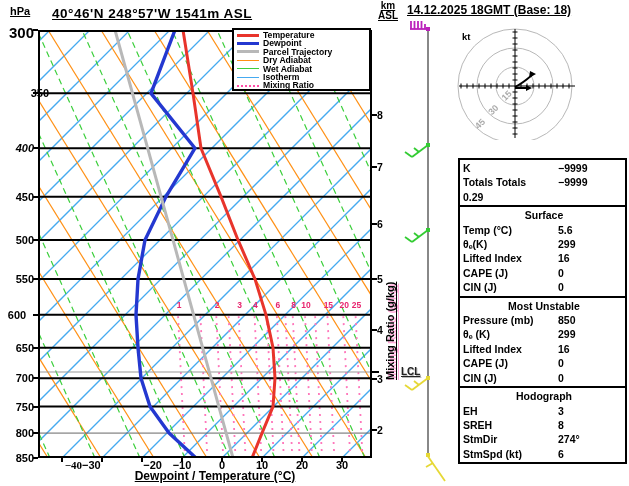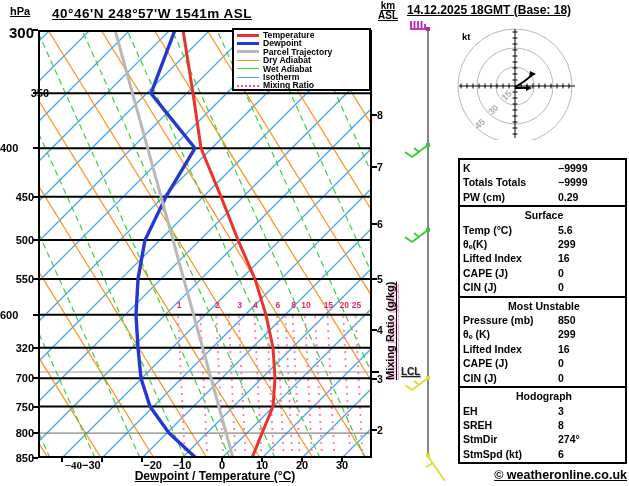--- a/index.html
+++ b/index.html
@@ -247,21 +247,20 @@
       <div class="tbl-section">
         <div class="tbl-row">
           <span>K</span>
           <span>−9999</span>
         </div>
         <div class="tbl-row">
           <span>Totals Totals</span>
           <span>−9999</span>
         </div>
         <div class="tbl-row">
-          <span>PW (cm)</span>
           <span>0.29</span>
         </div>
       </div>
       <div class="tbl-section">
         <div class="tbl-title">Surface</div>
         <div class="tbl-row">
           <span>Temp (°C)</span>
           <span>5.6</span>
         </div>
         <div class="tbl-row">
@@ -318,36 +317,35 @@
           <span>StmDir</span>
           <span>274°</span>
         </div>
         <div class="tbl-row">
           <span>StmSpd (kt)</span>
           <span>6</span>
         </div>
       </div>
     </div>
 
-  <div id="footer" class="lbl">© weatheronline.co.uk</div>
 <div class="num" style="left: 0px; top: 24px; width: 34px; text-align: right; font-size: 15px;">300</div>
     <div class="tick" style="left: 33px; top: 29px; width: 5px; height: 2px;"></div>
     <div class="num" style="left: 0px; top: 87.3504px; width: 34px; text-align: right; font-size: 11px; padding-left: 15px;">350</div>
     <div class="tick" style="left: 33px; top: 92.3504px; width: 5px; height: 2px;"></div>
-    <div class="num" style="left: 0px; top: 142.227px; width: 34px; text-align: left; font-size: 11px;">400</div>
+    <div class="num" style="left: 0px; top: 142.227px; width: 34px; text-align: right; font-size: 11px; font-style: italic;">400</div>
     <div class="tick" style="left: 33px; top: 147.227px; width: 5px; height: 2px;"></div>
     <div class="num" style="left: 0px; top: 190.632px; width: 34px; text-align: right; font-size: 11px;">450</div>
     <div class="tick" style="left: 33px; top: 195.632px; width: 5px; height: 2px;"></div>
     <div class="num" style="left: 0px; top: 233.931px; width: 34px; text-align: right; font-size: 11px;">500</div>
     <div class="tick" style="left: 33px; top: 238.931px; width: 5px; height: 2px;"></div>
     <div class="num" style="left: 0px; top: 273.1px; width: 34px; text-align: right; font-size: 11px;">550</div>
     <div class="tick" style="left: 33px; top: 278.1px; width: 5px; height: 2px;"></div>
-    <div class="num" style="left: 0px; top: 308.859px; width: 34px; text-align: left; font-size: 11px;">600</div>
+    <div class="num" style="left: 0px; top: 308.859px; width: 34px; text-align: center; font-size: 11px;">600</div>
     <div class="tick" style="left: 33px; top: 313.859px; width: 5px; height: 2px;"></div>
-    <div class="num" style="left: 0px; top: 341.753px; width: 34px; text-align: right; font-size: 11px;">320</div>
+    <div class="num" style="left: 0px; top: 341.753px; width: 34px; text-align: right; font-size: 11px;">650</div>
     <div class="tick" style="left: 33px; top: 346.753px; width: 5px; height: 2px;"></div>
     <div class="num" style="left: 0px; top: 372.209px; width: 34px; text-align: right; font-size: 11px;">700</div>
     <div class="tick" style="left: 33px; top: 377.209px; width: 5px; height: 2px;"></div>
     <div class="num" style="left: 0px; top: 400.562px; width: 34px; text-align: right; font-size: 11px;">750</div>
     <div class="tick" style="left: 33px; top: 405.562px; width: 5px; height: 2px;"></div>
     <div class="num" style="left: 0px; top: 427.085px; width: 34px; text-align: right; font-size: 11px;">800</div>
     <div class="tick" style="left: 33px; top: 432.085px; width: 5px; height: 2px;"></div>
     <div class="num" style="left: 0px; top: 452px; width: 34px; text-align: right; font-size: 11px;">850</div>
     <div class="tick" style="left: 33px; top: 457px; width: 5px; height: 2px;"></div>
     <div class="num" style="left: 42px; top: 459px; width: 40px; text-align: right; font-size: 11px; font-family: Liberation Serif, serif;">−40</div>

